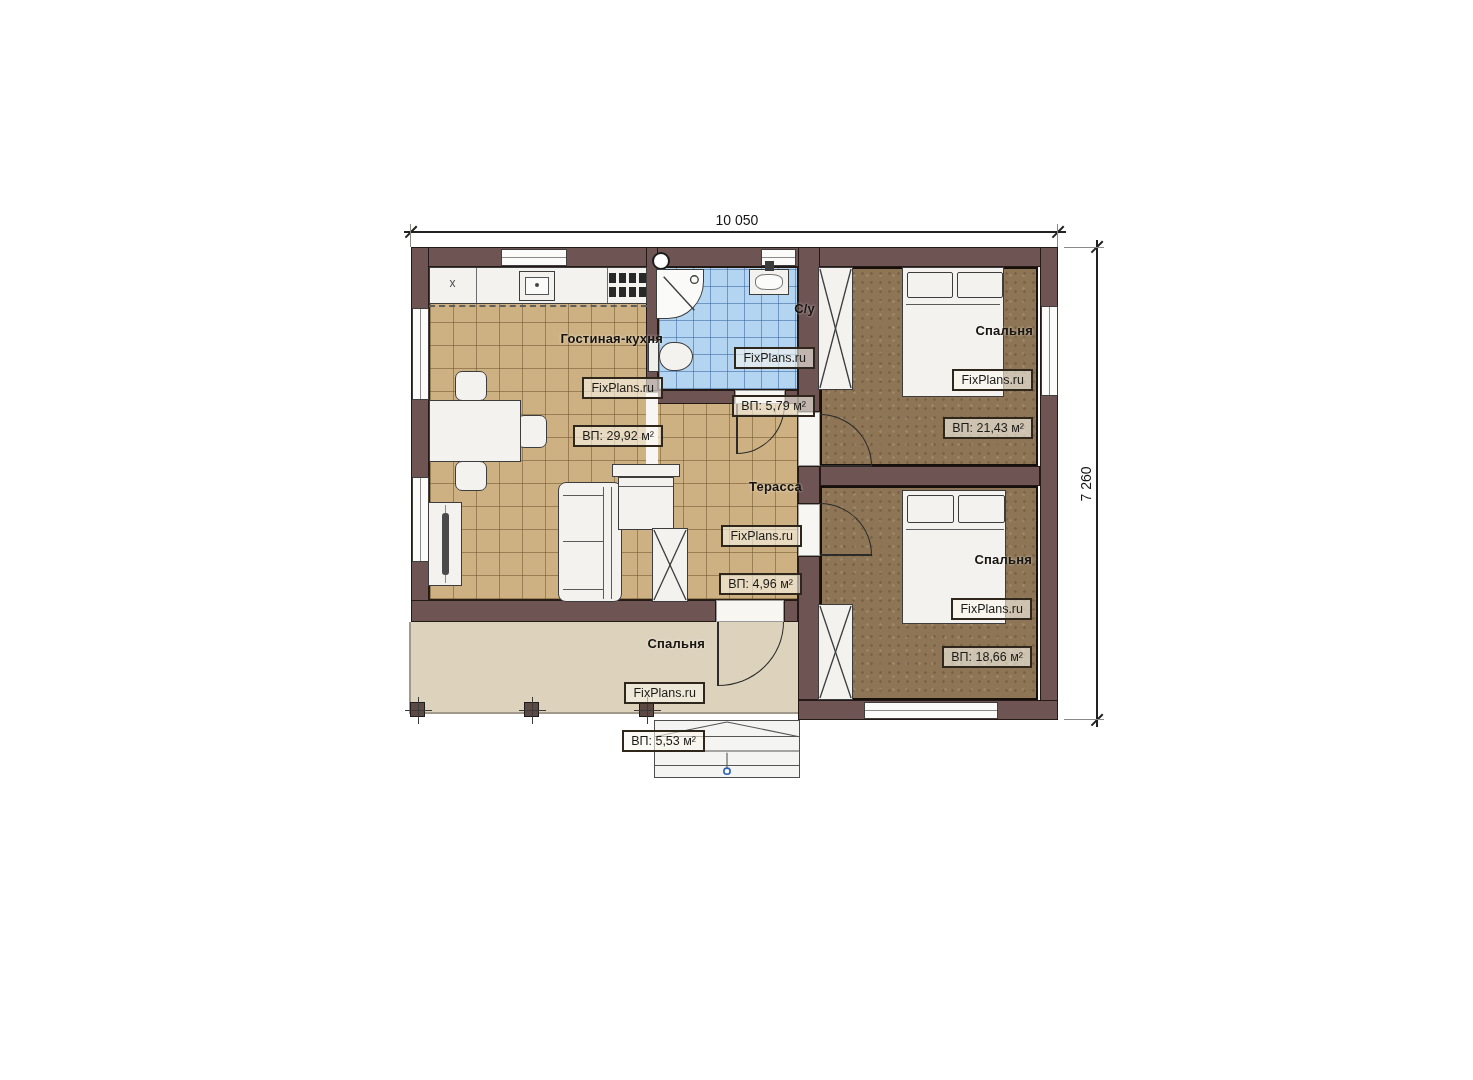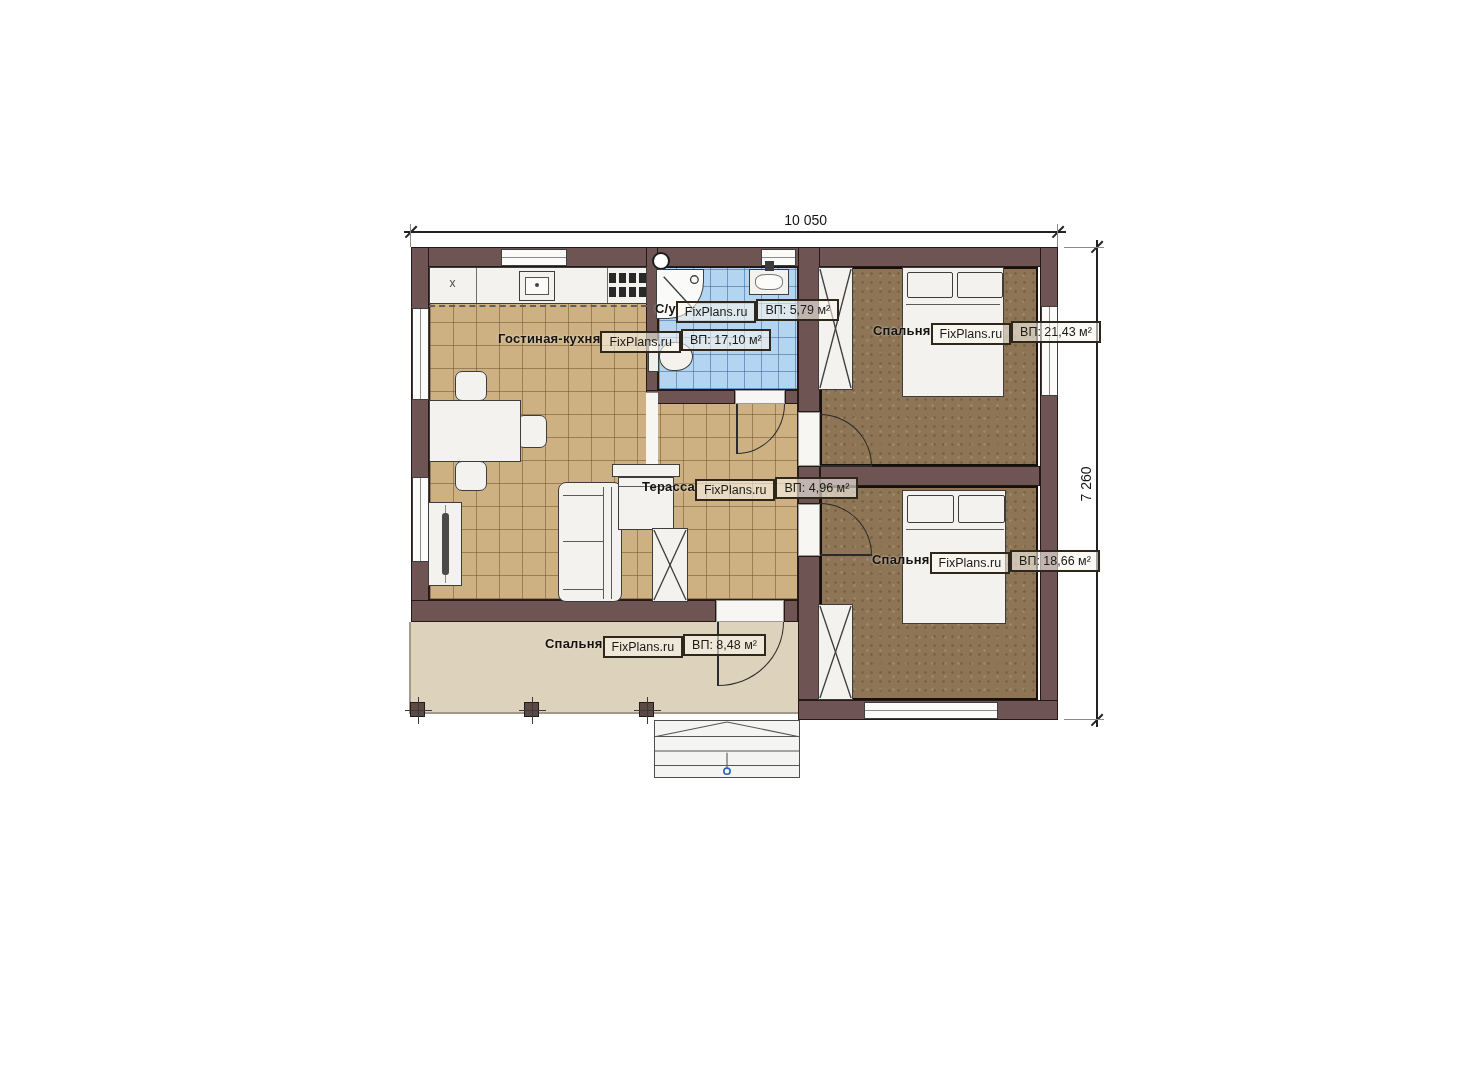--- a/index.html
+++ b/index.html
@@ -46,21 +46,21 @@
   svg line { stroke:#3d3d3d; stroke-width:1.4; }
   svg .thin { stroke:#555; stroke-width:1.1; }
 
   
   .arc { position:absolute; border:0 solid #2b2b2b; }
   .arc.br { border-right-width:1.5px; border-bottom-width:1.5px; border-bottom-right-radius:100% 100%; }
   .arc.tr { border-top-width:1.5px; border-right-width:1.5px; border-top-right-radius:100% 100%; }
   .leaf { position:absolute; background:#2b2b2b; }
 
   
-  .room-label { position:absolute; display:flex; flex-direction:row; align-items:flex-start; z-index:30; }
+  .room-label { position:absolute; display:flex; flex-direction:column; align-items:flex-end; z-index:30;gap:28px; }
   .room-title { font-weight:bold; font-size:13px; color:#17130e; white-space:nowrap;
                 letter-spacing:.2px; text-shadow:0 0 3px rgba(255,255,255,.65); margin-bottom:3px; }
   .label-box { border:2px solid var(--outline_box,#2f261c); background:rgba(250,246,237,.6);
                font-size:12.5px; color:#1c1a16; padding:1px 7px; line-height:16px;
                white-space:nowrap; text-align:center; }
   .label-box.area { margin-top:-2px; }
 
   
   .dim { background:#222; }
   .tick { position:absolute; width:16px; height:1.8px; background:#222; transform:rotate(-45deg); }
@@ -233,21 +233,21 @@
       <div class="pc-v"></div>
     </div>
   <div class="post" style="left:639px;top:702px;">
       <div class="pc-h"></div>
       <div class="pc-v"></div>
     </div>
 
   <div class="room-label" style="left:498px;top:331px;width:165px;">
     <div class="room-title">Гостиная-кухня</div>
     <div class="label-box">FixPlans.ru</div>
-    <div class="label-box area">ВП: 17,10 м²</div>
+    <div class="label-box area">ВП: 29,92 м²</div>
   </div>
 
   <div class="room-label" style="left:655px;top:301px;width:160px;">
     <div class="room-title">С/у</div>
     <div class="label-box">FixPlans.ru</div>
     <div class="label-box area">ВП: 5,79 м²</div>
   </div>
 
   <div class="room-label" style="left:873px;top:323px;width:160px;">
     <div class="room-title">Спальня</div>
@@ -263,29 +263,29 @@
 
   <div class="room-label" style="left:872px;top:552px;width:160px;">
     <div class="room-title">Спальня</div>
     <div class="label-box">FixPlans.ru</div>
     <div class="label-box area">ВП: 18,66 м²</div>
   </div>
 
   <div class="room-label" style="left:545px;top:636px;width:160px;">
     <div class="room-title">Спальня</div>
     <div class="label-box">FixPlans.ru</div>
-    <div class="label-box area">ВП: 8,48 м²</div>
+    <div class="label-box area">ВП: 5,53 м²</div>
   </div>
 
   <div class="abs dim z5" style="left:404px;top:231px;width:662px;height:1.5px;"></div>
   <div class="tick z5" style="left:403px;top:231px;"></div>
   <div class="tick z5" style="left:1050px;top:231px;"></div>
   <div class="ext z5" style="left:410px;top:224px;width:1px;height:23px;"></div>
   <div class="ext z5" style="left:1057px;top:224px;width:1px;height:23px;"></div>
-  <div class="dimtext z5" style="left:647px;top:212px;width:180px;text-align:right;">10 050</div>
+  <div class="dimtext z5" style="left:647px;top:212px;width:180px;">10 050</div>
 
   <div class="abs dim z5" style="left:1096px;top:240px;width:1.5px;height:487px;"></div>
   <div class="tick z5" style="left:1089px;top:246px;"></div>
   <div class="tick z5" style="left:1089px;top:719px;"></div>
   <div class="ext z5" style="left:1064px;top:247px;width:40px;height:1px;"></div>
   <div class="ext z5" style="left:1064px;top:719px;width:40px;height:1px;"></div>
   <div class="dimtext z5" style="left:1037px;top:475px;width:100px;height:18px;transform:rotate(-90deg);">7 260</div>
 
 </div>
 

